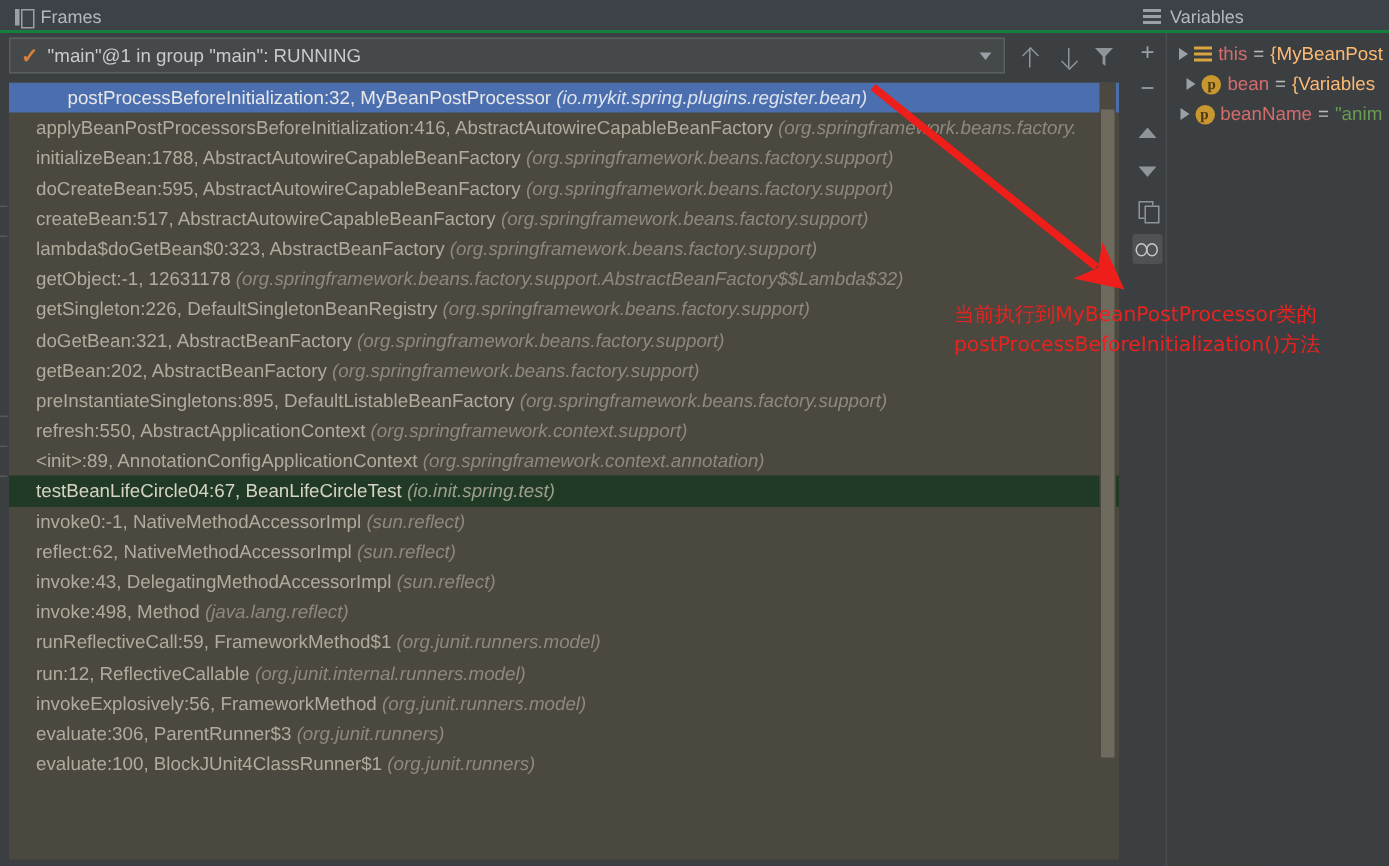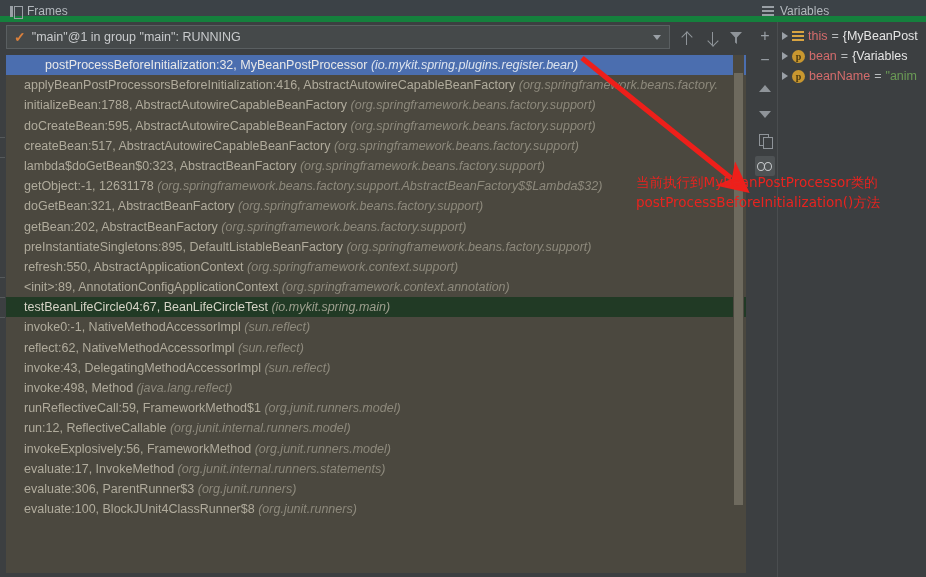--- a/index.html
+++ b/index.html
@@ -8,21 +8,21 @@
     background:#3c3f41;
     font-family:"Liberation Sans", sans-serif;
     overflow:hidden;
   }
   #app { position:relative; width:926px; height:577px; }
 
   
   .tabstrip {
     position:absolute; top:0; left:0; width:926px; height:22px;
     background:#3c4247;
-    border-bottom:6px solid #15803d;
+    border-bottom:2px solid #15803d;
   }
   .tab {
     position:absolute; top:0; height:22px;
     display:flex; align-items:center; gap:6px;
     padding:0 10px;
     font-size:12px; color:#b3b8bd;
     white-space:nowrap;
   }
   .tab-frames { left:0; }
   .tab-vars   { left:752px; }
@@ -185,47 +185,47 @@
     position:absolute;top:0;width:8px;height:9px;
     border:1.5px solid #c5c8ca;border-radius:50%;
   }
   .ic-watch i:nth-child(1){ left:0; }
   .ic-watch i:nth-child(2){ left:7px; }
 
   .vars-list { position:absolute; top:4px; left:28px; width:146px; }
   .var-row {
     height:20px; line-height:20px;
     display:flex; align-items:center; gap:4px;
-    font-size:12.5px; white-space:nowrap; overflow:hidden;
+    font-size:12.5px; white-space:nowrap; overflow:hidden;justify-content:center;
   }
   .var-caret {
     width:0;height:0;border-top:4.5px solid transparent;
     border-bottom:4.5px solid transparent;border-left:6px solid #9aa0a6;
     flex:0 0 auto; margin-left:2px;
   }
   .badge-obj {
     width:12px;height:11px;flex:0 0 auto;position:relative;
   }
   .badge-obj i{ position:absolute;left:0;width:12px;height:2px;background:#d9a441;}
   .badge-obj i:nth-child(1){top:0;}
   .badge-obj i:nth-child(2){top:4px;}
   .badge-obj i:nth-child(3){top:8px;}
   .badge-p {
     width:13px;height:13px;border-radius:50%;background:#c9972f;
     color:#4a3a10;font-size:10px;font-weight:bold;line-height:13px;
     text-align:center;flex:0 0 auto;font-family:"Liberation Serif",serif;
   }
   .v-name { color:#d46c6c; }
   .v-eq   { color:#b9bcbe; }
-  .v-objval { color:#e5e5e5; }
+  .v-objval { color:#fdba74; }
   .v-strval { color:#6a9a55; }
 
   
   .anno {
-    position:absolute; left:636px; top:172px; width:290px;
+    position:absolute; left:636px; top:200px; width:290px;
     color:#e8231f; font-size:13.5px; line-height:20px;
     font-family:"DejaVu Sans", sans-serif;
     white-space:nowrap;
   }
   .anno div { white-space:nowrap; }
   .arrow-svg { position:absolute; left:0; top:0; width:926px; height:577px;
                pointer-events:none; }
 
   
   .bottom-strip {
@@ -280,36 +280,36 @@
     </div>
 
     <div class="stack-list" id="stack-list">
         <div class="frame-row selected"><span>postProcessBeforeInitialization:32, MyBeanPostProcessor</span> <span class="pkg">(io.mykit.spring.plugins.register.bean)</span></div>
         <div class="frame-row"><span>applyBeanPostProcessorsBeforeInitialization:416, AbstractAutowireCapableBeanFactory</span> <span class="pkg">(org.springframework.beans.factory.</span></div>
         <div class="frame-row"><span>initializeBean:1788, AbstractAutowireCapableBeanFactory</span> <span class="pkg">(org.springframework.beans.factory.support)</span></div>
         <div class="frame-row"><span>doCreateBean:595, AbstractAutowireCapableBeanFactory</span> <span class="pkg">(org.springframework.beans.factory.support)</span></div>
         <div class="frame-row"><span>createBean:517, AbstractAutowireCapableBeanFactory</span> <span class="pkg">(org.springframework.beans.factory.support)</span></div>
         <div class="frame-row"><span>lambda$doGetBean$0:323, AbstractBeanFactory</span> <span class="pkg">(org.springframework.beans.factory.support)</span></div>
         <div class="frame-row"><span>getObject:-1, 12631178</span> <span class="pkg">(org.springframework.beans.factory.support.AbstractBeanFactory$$Lambda$32)</span></div>
+        <div class="frame-row"><span>getSingleton:226, DefaultSingletonBeanRegistry</span> <span class="pkg">(org.springframework.beans.factory.support)</span></div>
         <div class="frame-row"><span>doGetBean:321, AbstractBeanFactory</span> <span class="pkg">(org.springframework.beans.factory.support)</span></div>
         <div class="frame-row"><span>getBean:202, AbstractBeanFactory</span> <span class="pkg">(org.springframework.beans.factory.support)</span></div>
         <div class="frame-row"><span>preInstantiateSingletons:895, DefaultListableBeanFactory</span> <span class="pkg">(org.springframework.beans.factory.support)</span></div>
         <div class="frame-row"><span>refresh:550, AbstractApplicationContext</span> <span class="pkg">(org.springframework.context.support)</span></div>
         <div class="frame-row"><span>&lt;init&gt;:89, AnnotationConfigApplicationContext</span> <span class="pkg">(org.springframework.context.annotation)</span></div>
-        <div class="frame-row testhl"><span>testBeanLifeCircle04:67, BeanLifeCircleTest</span> <span class="pkg">(io.mykit.spring.main)</span></div>
+        <div class="frame-row testhl"><span>testBeanLifeCircle04:67, BeanLifeCircleTest</span> <span class="pkg">(io.init.spring.test)</span></div>
         <div class="frame-row"><span>invoke0:-1, NativeMethodAccessorImpl</span> <span class="pkg">(sun.reflect)</span></div>
         <div class="frame-row"><span>reflect:62, NativeMethodAccessorImpl</span> <span class="pkg">(sun.reflect)</span></div>
         <div class="frame-row"><span>invoke:43, DelegatingMethodAccessorImpl</span> <span class="pkg">(sun.reflect)</span></div>
         <div class="frame-row"><span>invoke:498, Method</span> <span class="pkg">(java.lang.reflect)</span></div>
         <div class="frame-row"><span>runReflectiveCall:59, FrameworkMethod$1</span> <span class="pkg">(org.junit.runners.model)</span></div>
         <div class="frame-row"><span>run:12, ReflectiveCallable</span> <span class="pkg">(org.junit.internal.runners.model)</span></div>
         <div class="frame-row"><span>invokeExplosively:56, FrameworkMethod</span> <span class="pkg">(org.junit.runners.model)</span></div>
-        <div class="frame-row"><span>evaluate:17, InvokeMethod</span> <span class="pkg">(org.junit.internal.runners.statements)</span></div>
         <div class="frame-row"><span>evaluate:306, ParentRunner$3</span> <span class="pkg">(org.junit.runners)</span></div>
-        <div class="frame-row"><span>evaluate:100, BlockJUnit4ClassRunner$8</span> <span class="pkg">(org.junit.runners)</span></div>
+        <div class="frame-row"><span>evaluate:100, BlockJUnit4ClassRunner$1</span> <span class="pkg">(org.junit.runners)</span></div>
       </div>
 
     <div class="list-scroll-track">
       <div class="list-scroll-thumb"></div>
     </div>
 
     <div class="bottom-strip"></div>
   </div>
 
   <div class="vars-pane">

